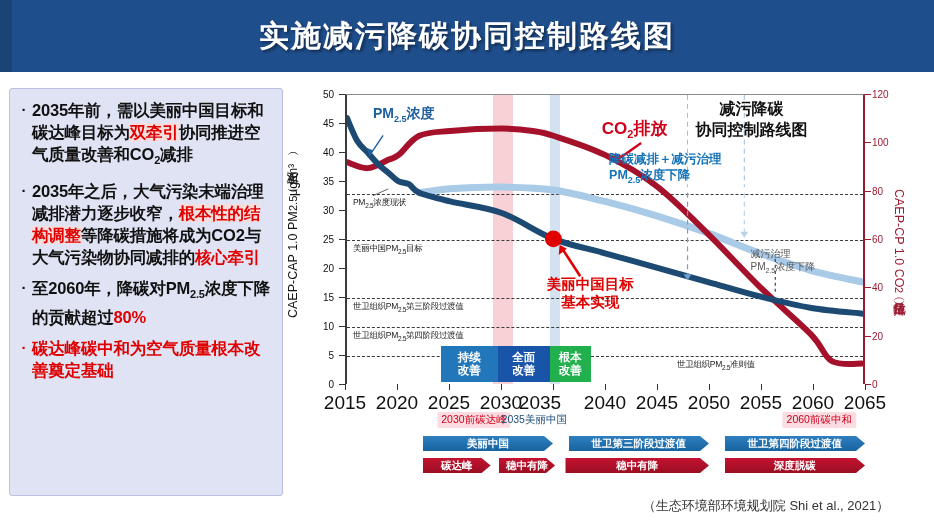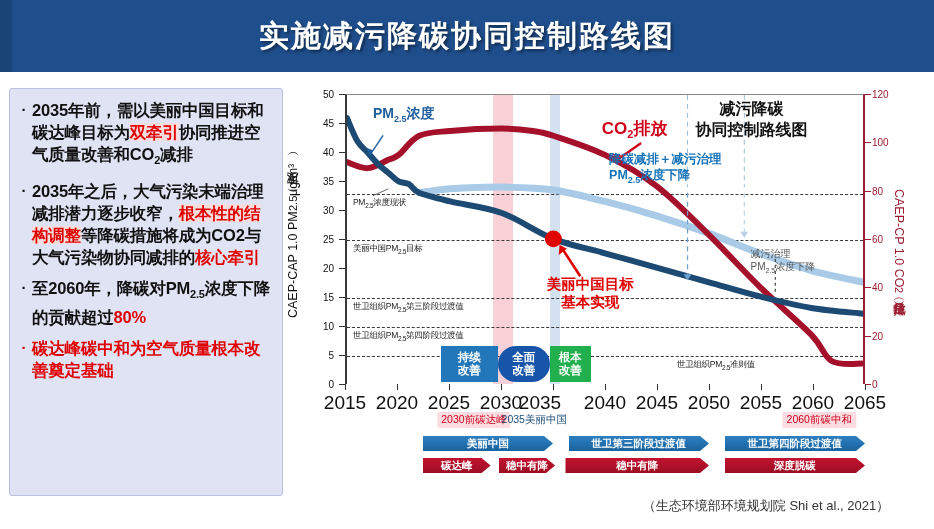--- a/index.html
+++ b/index.html
@@ -108,21 +108,21 @@
 
   
   .stages {
     position:absolute; display:flex; height:36px;
   }
   .stage {
     display:flex; flex-direction:column; align-items:center; justify-content:center;
     color:#fff; font-size:11.5px; font-weight:bold; line-height:13px;
   }
   .stage.s1 { background:#2277bb; }
-  .stage.s2 { background:#1854a8;border-radius:18px; }
+  .stage.s2 { background:#1854a8; }
   .stage.s3 { background:#22b04e; }
 
   
   .anno { position:absolute; white-space:nowrap; }
   .anno-pm { font-size:14px; color:#1f5f9e; font-weight:bold; }
   .anno-co2 { font-size:17px; color:#d0001b; font-weight:bold; }
   .anno-title {
     font-size:16px; color:#111; font-weight:bold; text-align:center;
     line-height:21px;
   }

